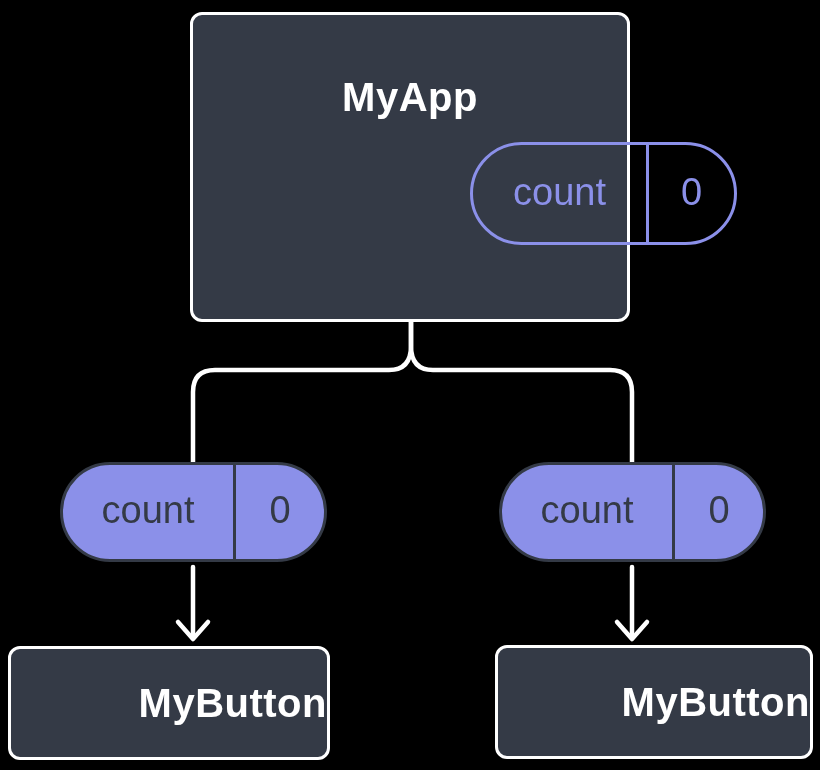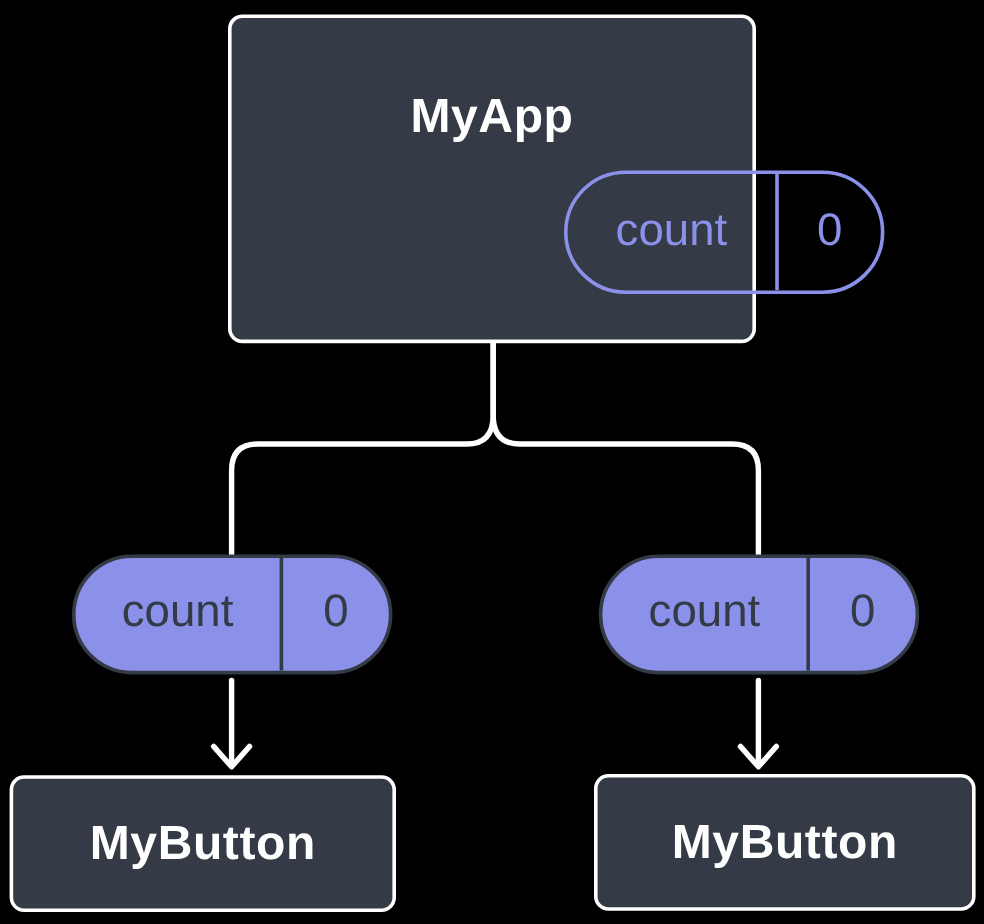--- a/index.html
+++ b/index.html
@@ -14,22 +14,22 @@
   svg.wires { position: absolute; left: 0; top: 0; }
 
   
   .node {
     position: absolute;
     background: #343A46;
     border: 3px solid #FFFFFF;
     border-radius: 12px;
     box-sizing: border-box;
   }
-  .node-root { left: 190px; top: 12px; width: 440px; height: 274px; text-decoration: underline; }
-  .node-leaf { display: flex; align-items: center; justify-content: center; }
+  .node-root { left: 190px; top: 12px; width: 440px; height: 310px; text-decoration: underline; }
+  .node-leaf { display: flex; align-items: center; justify-content: flex-end; }
   .node-leaf-left  { left: 8px;   top: 646px; width: 322px; height: 114px; }
   .node-leaf-right { left: 495px; top: 645px; width: 318px; height: 114px; }
 
   .node-title {
     color: #FFFFFF;
     font-size: 40px;
     font-weight: 600;
     letter-spacing: 0.5px;
     text-align: center;
     line-height: 1;

